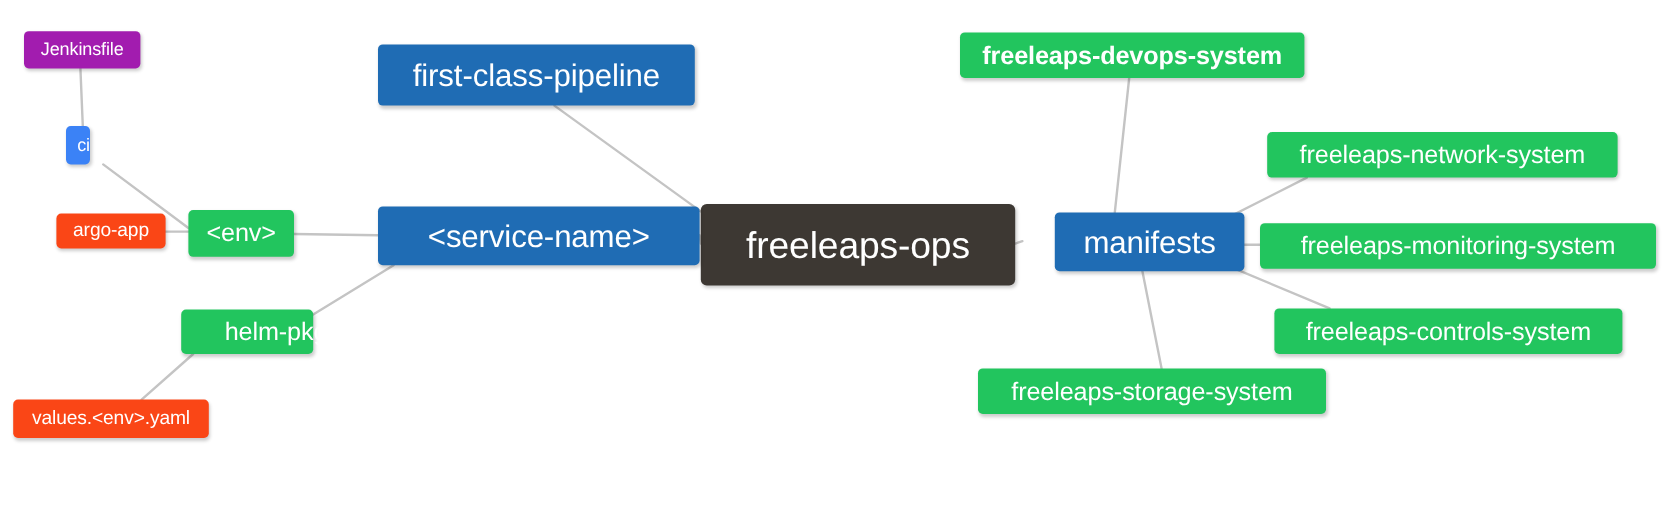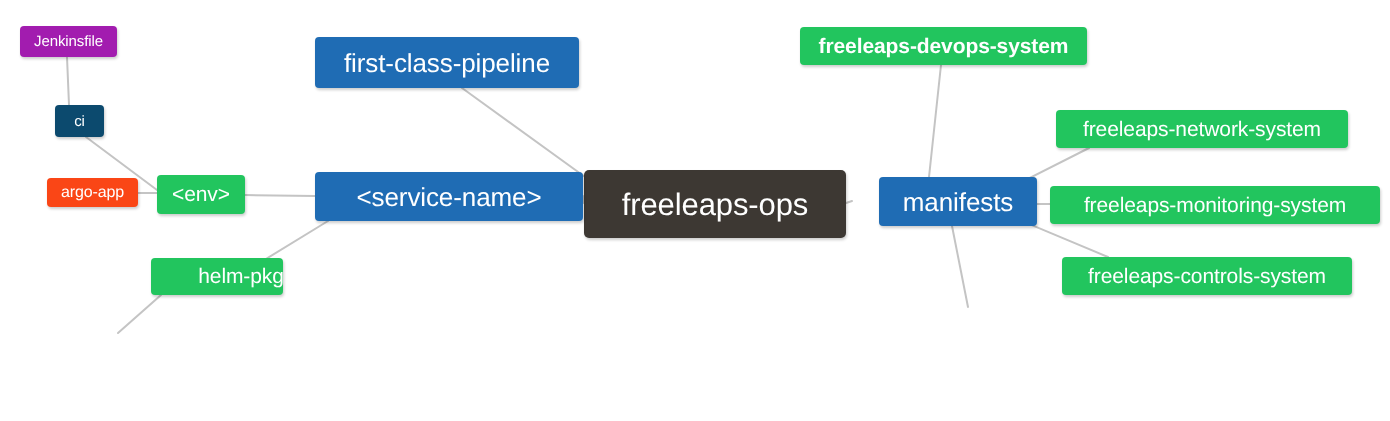--- a/index.html
+++ b/index.html
@@ -75,37 +75,43 @@
     </div>
     <div class="node n-blue" style="left: 315px; top: 37px; width: 264px; height: 51px; font-size: 26px; background: rgb(31, 108, 180); color: rgb(255, 255, 255);">
       <span>first-class-pipeline</span>
     </div>
     <div class="node n-blue" style="left: 852px; top: 177px; width: 158px; height: 49px; font-size: 26px; background: rgb(31, 108, 180); color: rgb(255, 255, 255); margin-left: 27px;">
       <span>manifests</span>
     </div>
     <div class="node n-green" style="left: 157px; top: 175px; width: 88px; height: 39px; font-size: 21px; background: rgb(34, 197, 94); color: rgb(255, 255, 255);">
       <span>&lt;env&gt;</span>
     </div>
-    <div class="node n-green" style="left: 151px; top: 258px; width: 132px; height: 37px; font-size: 21px; background: rgb(34, 197, 94); color: rgb(255, 255, 255); padding-left: 48px;">
+    <div class="node n-green" style="left: 151px; top: 258px; width: 110px; height: 37px; font-size: 21px; background: rgb(34, 197, 94); color: rgb(255, 255, 255); padding-left: 48px;">
       <span>helm-pkg</span>
     </div>
-    <div class="node n-red" style="left: 55px; top: 105px; width: 49px; height: 32px; font-size: 15px; background: #0c4a6e; color: rgb(255, 255, 255);">
+    <div class="node n-red" style="left: 55px; top: 105px; width: 20px; height: 32px; font-size: 15px; background: #3b82f6; color: rgb(255, 255, 255); justify-content: flex-end;">
       <span>ci</span>
     </div>
     <div class="node n-red" style="left: 31px; top: 178px; width: 91px; height: 29px; font-size: 16px; background: rgb(250, 70, 22); color: rgb(255, 255, 255); margin-left: 16px;">
       <span>argo-app</span>
     </div>
     <div class="node n-orange" style="left: 20px; top: 26px; width: 97px; height: 31px; font-size: 15px; background: #a21caf; color: rgb(255, 255, 255);">
       <span>Jenkinsfile</span>
+    </div>
+    <div class="node n-red" style="left: 11px; top: 333px; width: 163px; height: 32px; font-size: 16px; background: rgb(250, 70, 22); color: rgb(255, 255, 255);">
+      <span>values.&lt;env&gt;.yaml</span>
     </div>
     <div class="node n-green" style="left: 800px; top: 27px; width: 287px; height: 38px; font-size: 21px; background: rgb(34, 197, 94); color: rgb(255, 255, 255); font-weight: bold;">
       <span>freeleaps-devops-system</span>
     </div>
     <div class="node n-green" style="left: 1056px; top: 110px; width: 292px; height: 38px; font-size: 21px; background: rgb(34, 197, 94); color: rgb(255, 255, 255);">
       <span>freeleaps-network-system</span>
     </div>
     <div class="node n-green" style="left: 1050px; top: 186px; width: 330px; height: 38px; font-size: 21px; background: rgb(34, 197, 94); color: rgb(255, 255, 255);">
       <span>freeleaps-monitoring-system</span>
     </div>
     <div class="node n-green" style="left: 1062px; top: 257px; width: 290px; height: 38px; font-size: 21px; background: rgb(34, 197, 94); color: rgb(255, 255, 255);">
       <span>freeleaps-controls-system</span>
     </div>
+    <div class="node n-green" style="left: 815px; top: 307px; width: 290px; height: 38px; font-size: 21px; background: rgb(34, 197, 94); color: rgb(255, 255, 255);">
+      <span>freeleaps-storage-system</span>
+    </div>
   </div>
 
 </body></html>

